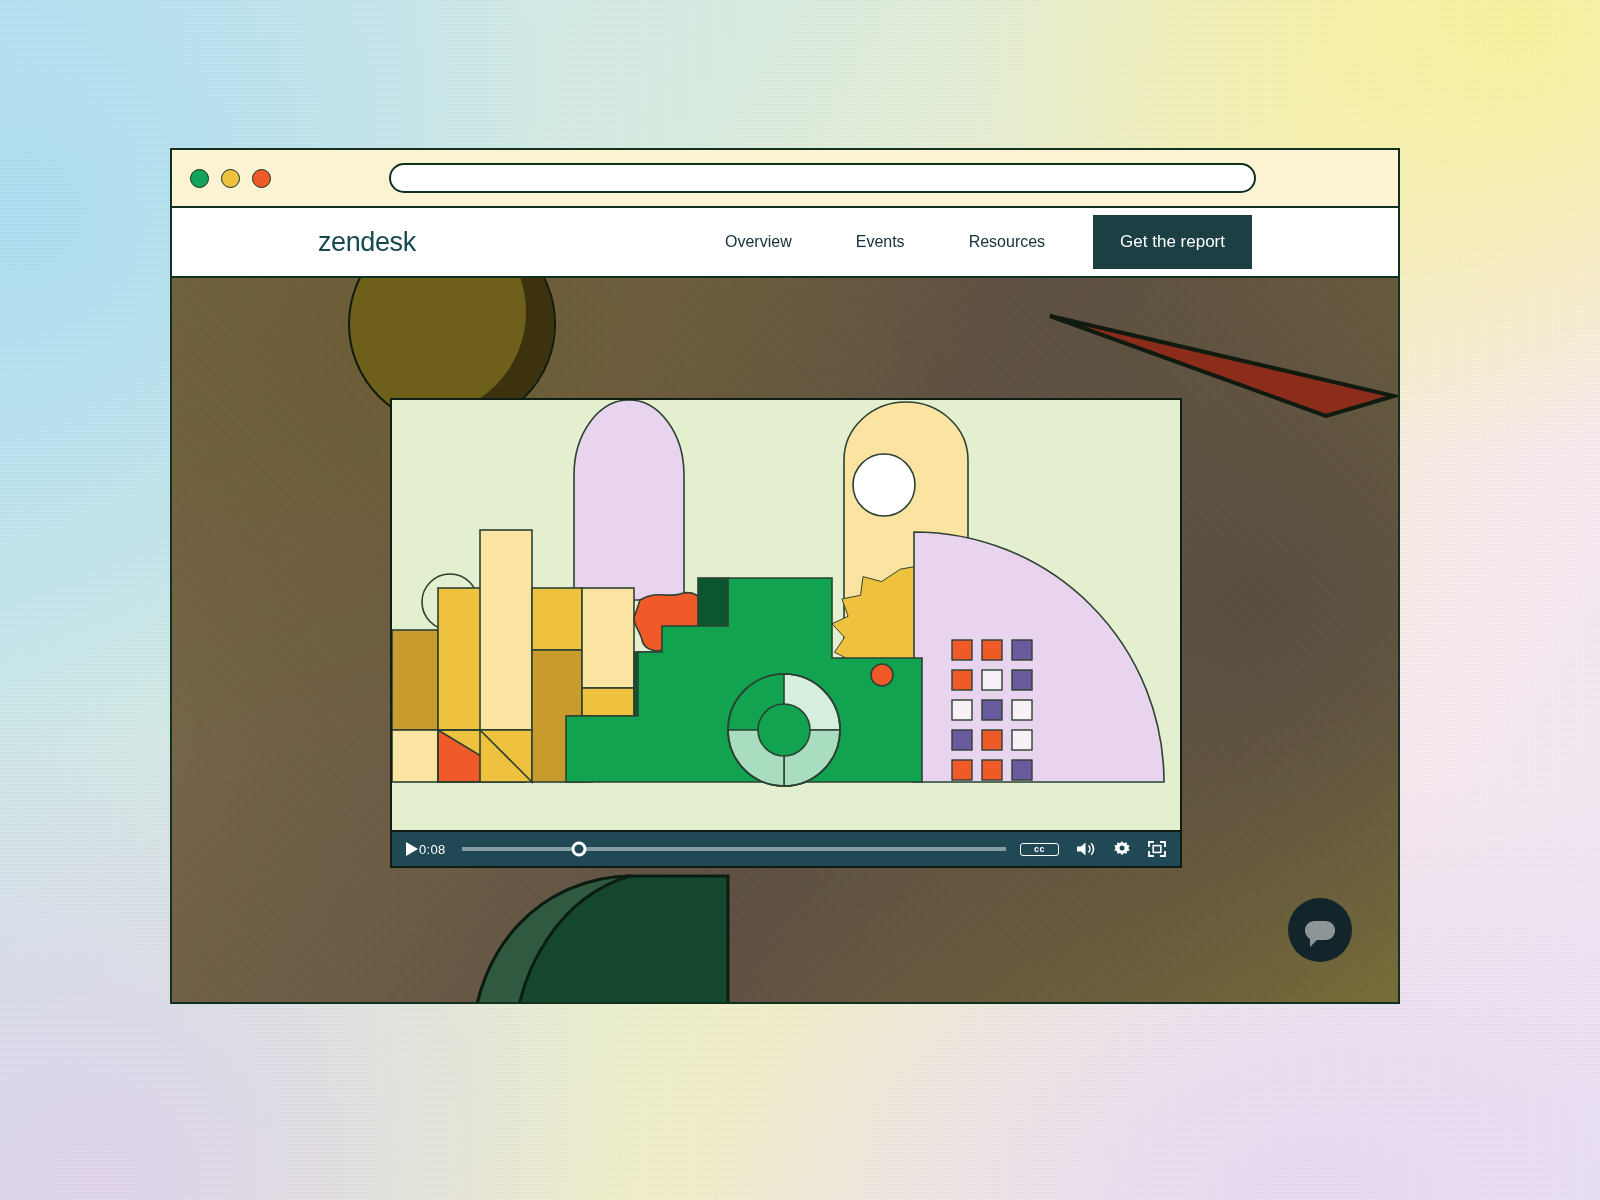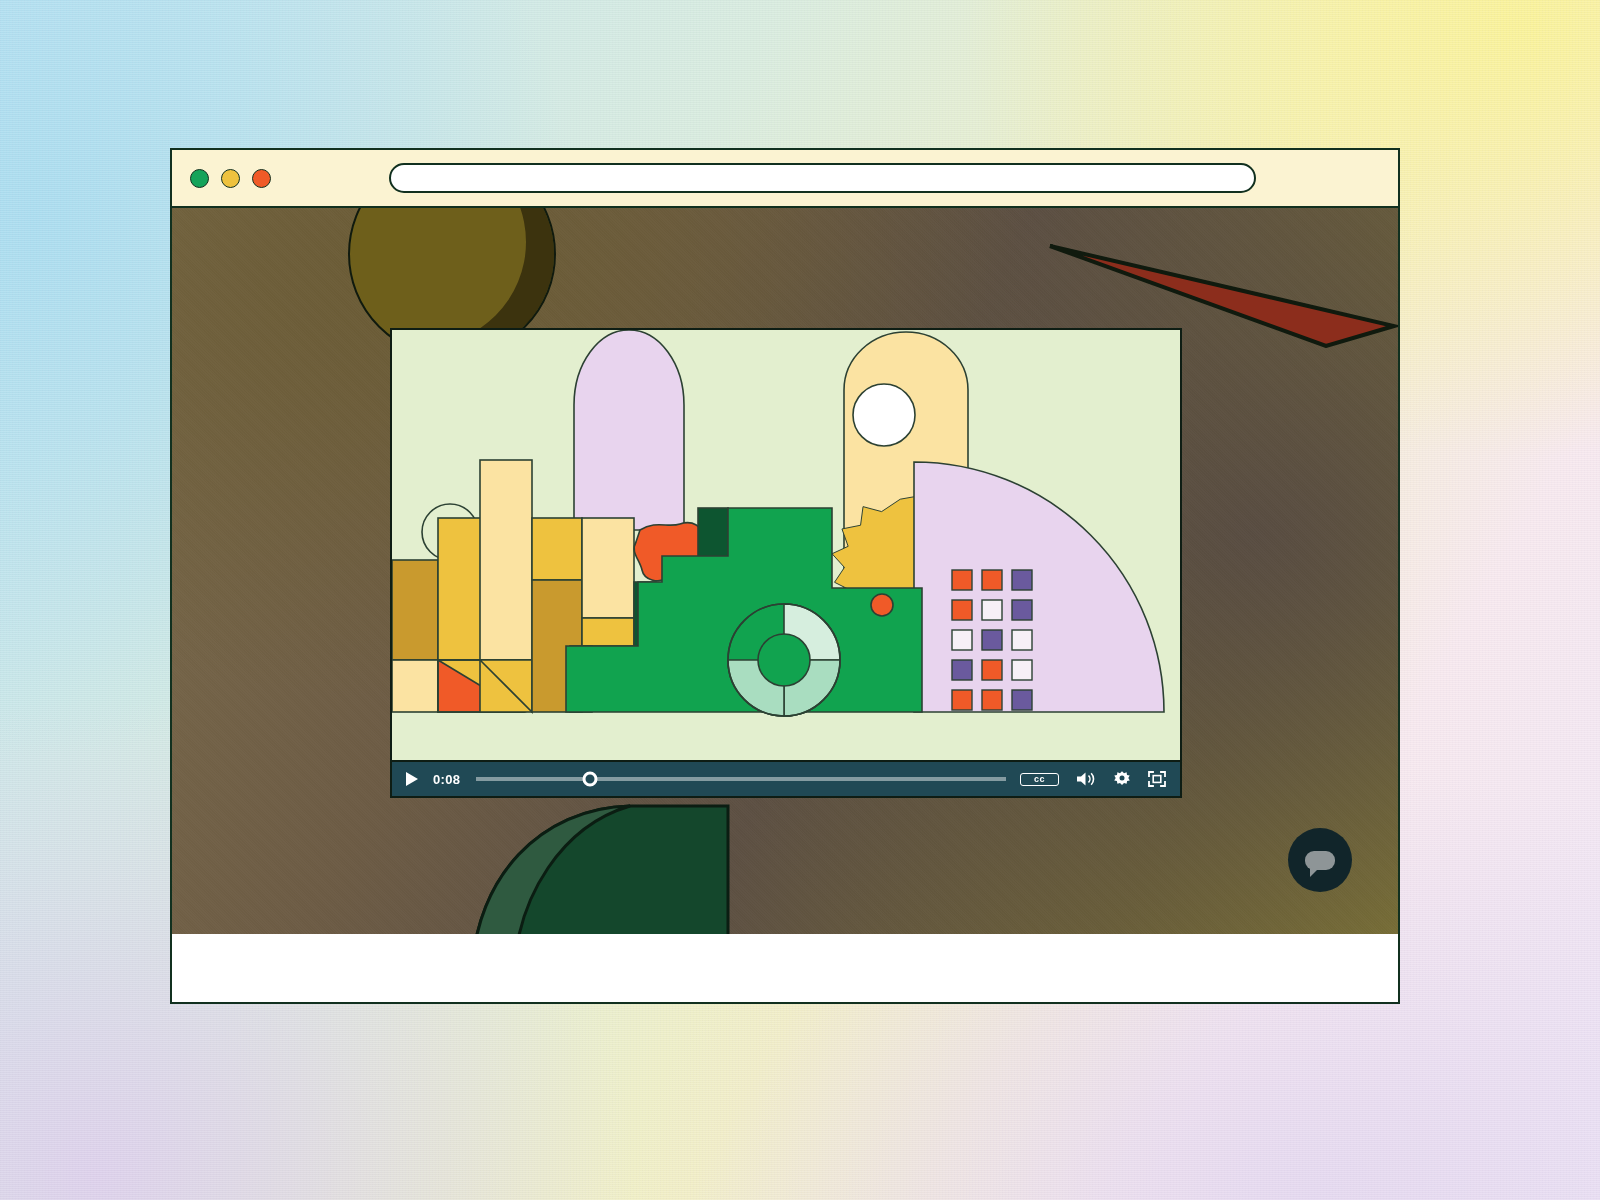--- a/index.html
+++ b/index.html
@@ -160,21 +160,21 @@
   #stage { position: absolute; left:0; top:0; width: 788px; height: 430px; }
   #controls {
     position: absolute; left: 0; bottom: 0;
     width: 788px; height: 36px;
     background: #204955;
     display: flex; align-items: center;
     border-top: 2px solid #0e1d14;
     box-sizing: border-box;
   }
   #play-btn { margin-left: 13px; width: 14px; height: 14px; }
-  #time { color: #ffffff; font-size: 13px; margin-left: 14px; letter-spacing: .3px; font-weight: bold; }
+  #time { color: #ffffff; font-size: 13px; letter-spacing: .3px; }
   #progress {
     flex: 1; height: 4px; margin: 0 14px 0 16px;
     background: rgba(255,255,255,.45);
     position: relative;
   }
   #scrub {
     position: absolute; left: 21.5%; top: 50%;
     transform: translate(-50%,-50%);
     width: 15px; height: 15px; border-radius: 50%;
     background: #204955; border: 3px solid #ffffff;
@@ -198,20 +198,29 @@
 
     <div id="chrome">
       <div class="dots">
         <div class="dot" style="background:#14a35a"></div>
         <div class="dot" style="background:#eec23f"></div>
         <div class="dot" style="background:#f05a28"></div>
       </div>
       <div id="urlbar"></div>
     </div>
 
+    <div id="navbar">
+      <div id="logo">zendesk</div>
+      <div id="navlinks">
+        <div class="navlink">Overview</div>
+        <div class="navlink">Events</div>
+        <div class="navlink">Resources</div>
+        <div id="cta">Get the report</div>
+      </div>
+    </div>
 
     <div id="scene">
       <div id="scene-grain"></div>
 
       <div id="bg-circle"></div>
 
       <div id="bg-triangle">
         <svg width="360" height="110" viewBox="0 0 360 110">
           <polygon points="8,8 352,88 284,108" fill="#8c2d1c" stroke="#101a0e" stroke-width="4"></polygon>
         </svg>

